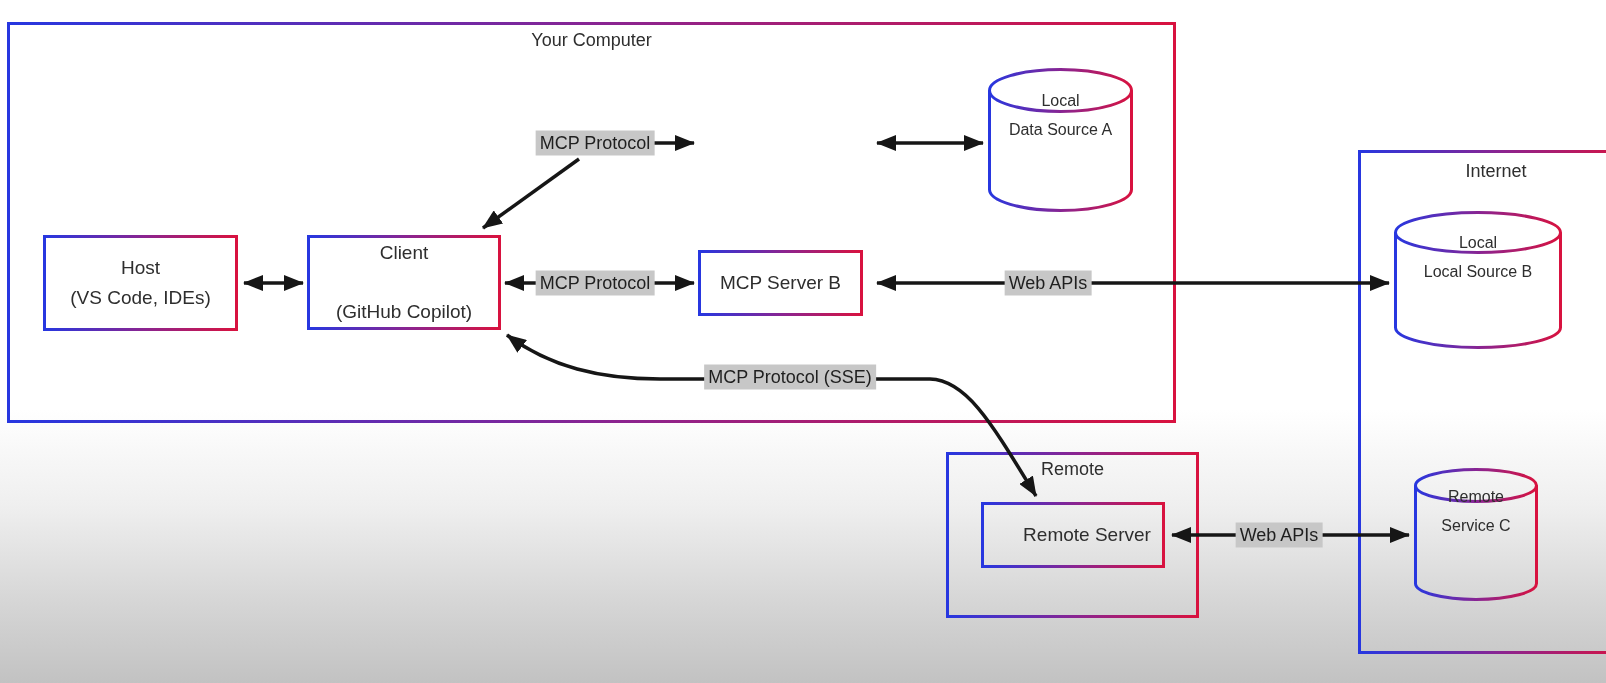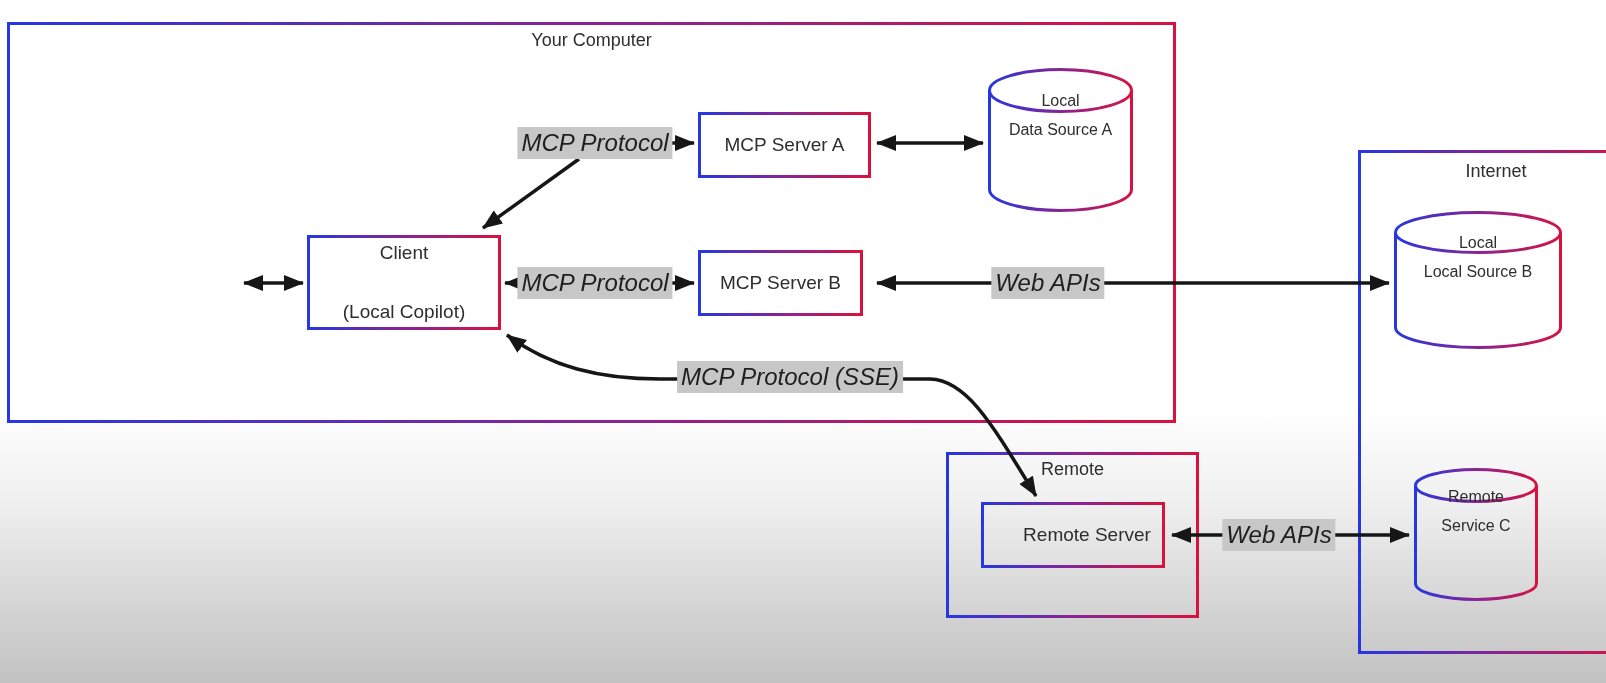--- a/index.html
+++ b/index.html
@@ -27,21 +27,21 @@
   }
   .cyl{position:absolute;z-index:3;}
   .cyl-text{
     position:absolute;display:flex;flex-direction:column;align-items:center;justify-content:flex-start;
     font-size:16px;line-height:29px;color:var(--c-text);text-align:center;z-index:4;white-space:nowrap;
   }
   #arrows{position:absolute;left:0;top:0;z-index:5;pointer-events:none;}
   .edge-label{
     position:absolute;transform:translate(-50%,-50%);
     background:var(--c-label-bg);color:#1f1f1f;
-    font-size:24px;padding:2px 4px;white-space:nowrap;z-index:6;font-style:italic;
+    font-size:18px;padding:2px 4px;white-space:nowrap;z-index:6;
   }
   .arrow-line{stroke:var(--c-line);stroke-width:3.5;fill:none;}
   .cyl-stroke{stroke:url(#lg-stroke);stroke-width:3;fill:none;}
   .sg-b{stop-color:var(--c-blue);} .sg-r{stop-color:var(--c-red);}
 </style>
 </head>
 <body>
 
 <div id="stage">
 
@@ -50,29 +50,30 @@
   </div>
 
   <div class="gbox" style="left:1358px;top:150px;width:276px;height:504px;">
     <div class="container-label" style="top:8px;">Internet</div>
   </div>
 
   <div class="gbox" style="left:946px;top:452px;width:253px;height:166px;">
     <div class="container-label" style="top:4px;">Remote</div>
   </div>
 
+  <div class="gbox node" style="left:43px;top:235px;width:195px;height:96px;">
+    <div>Host</div>
+    <div>(VS Code, IDEs)</div>
+  </div>
 
   <div class="gbox node" style="left:307px;top:235px;width:194px;height:95px;justify-content:space-between;">
     <div>Client</div>
-    <div>(Local Copilot)</div>
+    <div>(GitHub Copilot)</div>
   </div>
 
-  <div class="gbox node" style="left:698px;top:112px;width:173px;height:66px;">
-    <div>MCP Server A</div>
-  </div>
 
   <div class="gbox node" style="left:698px;top:250px;width:165px;height:66px;">
     <div>MCP Server B</div>
   </div>
 
   <div class="gbox node" style="left:981px;top:502px;width:184px;height:66px;padding-left:28px;">
     <div>Remote Server</div>
   </div>
 
   <svg class="cyl" style="left:988px;top:68px;" width="145" height="144" viewBox="0 0 145 144">

